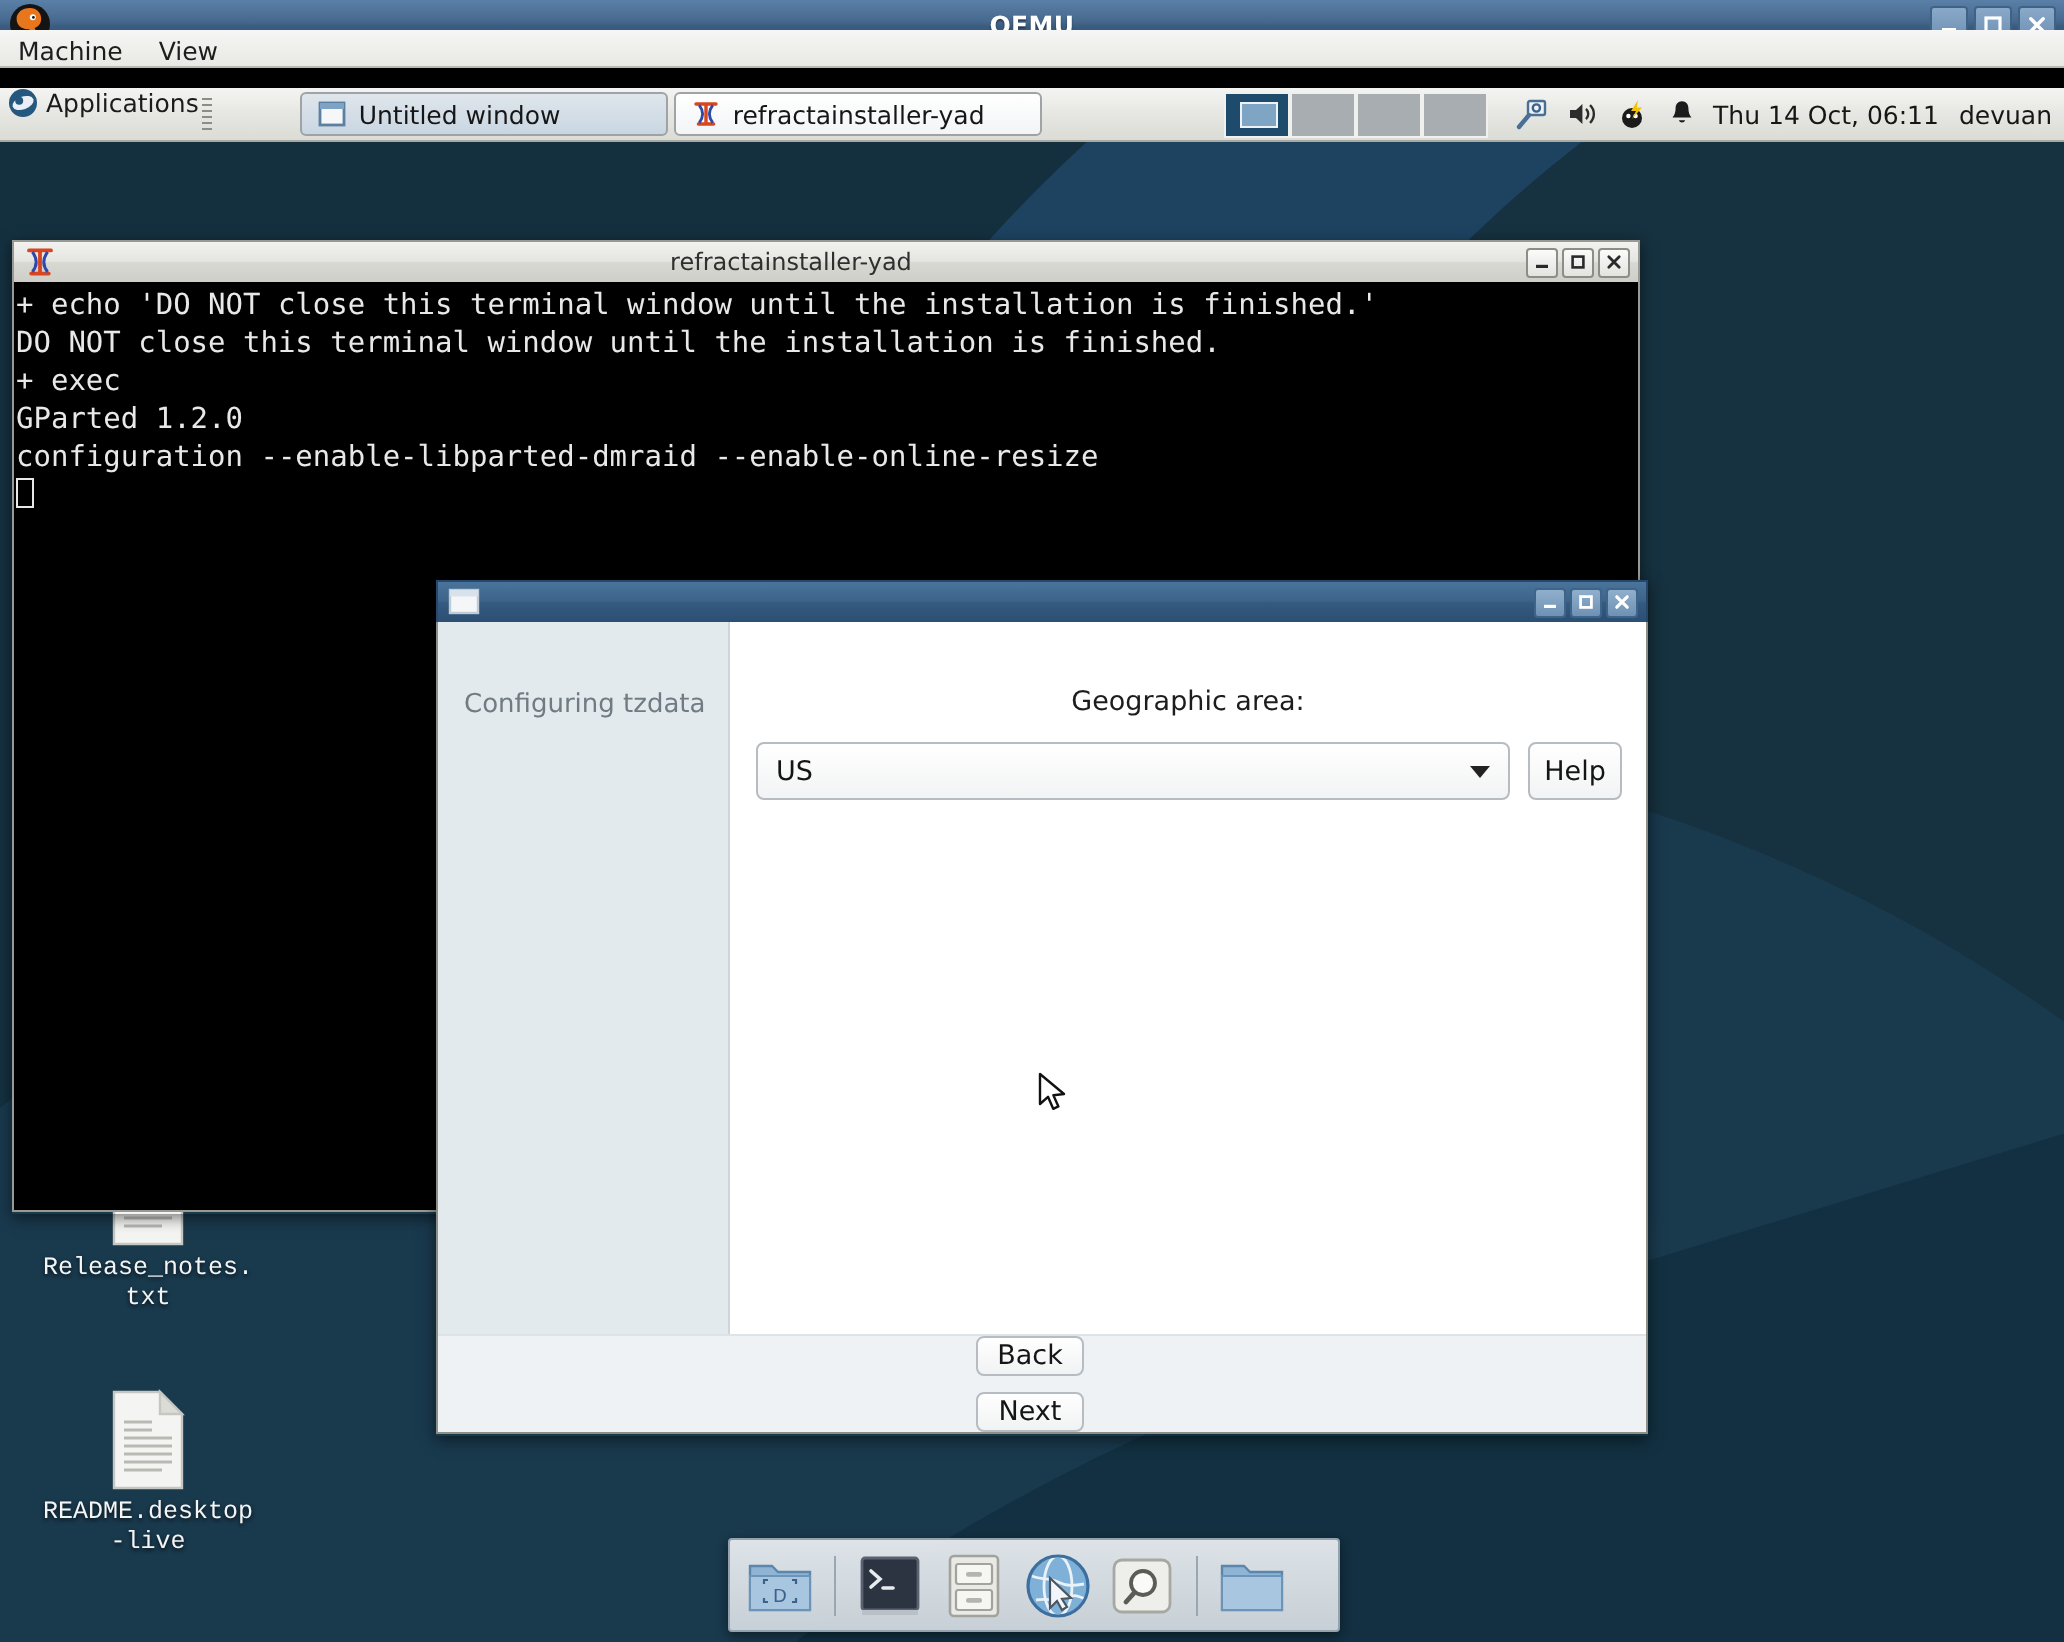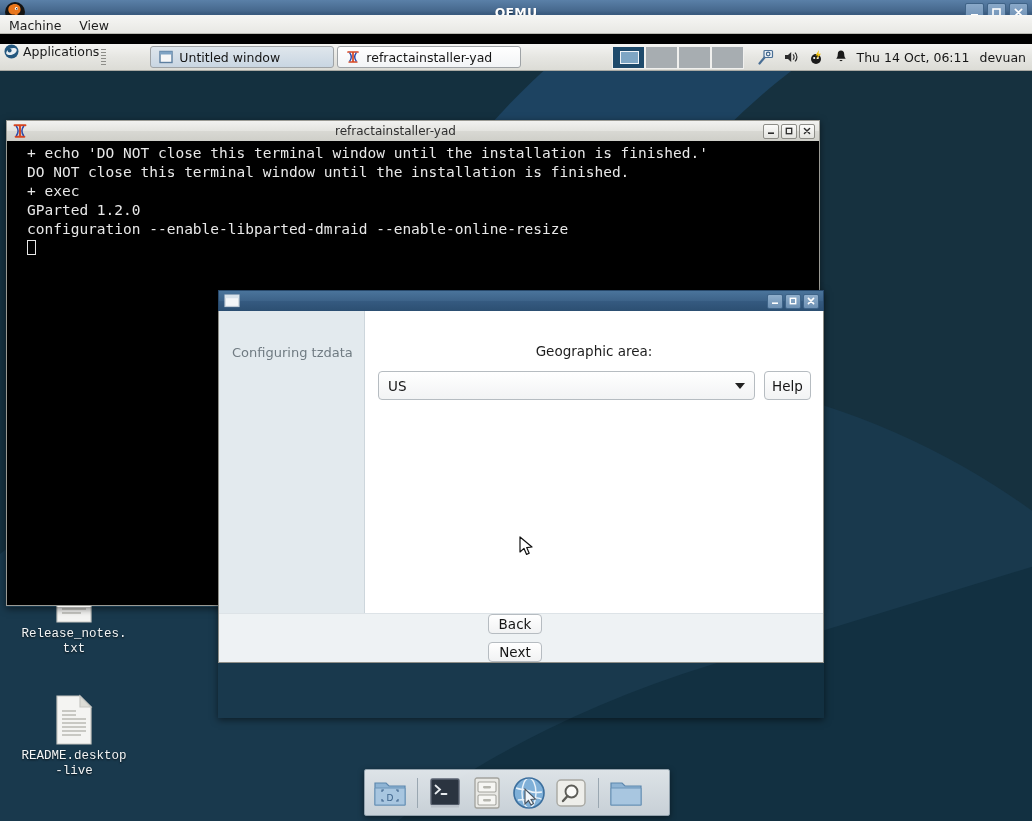--- a/index.html
+++ b/index.html
@@ -148,35 +148,35 @@
   .win-tb.focused .wbtn{
     border:1px solid #3e6489;
     background:linear-gradient(to bottom,#90afcc,#6e91b4);
   }
 
   
   #term{left:6px;top:76px;width:814px;height:487px;}
   #term .term-body{
     height:465px;background:#000;box-sizing:border-box;
     border:1px solid #9a9a94;border-top:none;
-    padding:3px 2px 2px 20px;
+    padding:3px 2px 2px 1px;
     font-family:"DejaVu Sans Mono","Liberation Mono",monospace;
     font-size:14.5px;line-height:19px;color:#e8e8e8;
     overflow:hidden;
   }
   .term-line{white-space:pre;}
   .term-cursor{
     display:inline-block;width:9px;height:15px;
     border:1px solid #e8e8e8;box-sizing:border-box;vertical-align:-2px;
   }
 
   
   #dlg{left:218px;top:246px;width:606px;height:428px;}
   #dlg .dlg-body{
-    height:352px;box-sizing:border-box;
+    height:406px;box-sizing:border-box;
     border:1px solid #8e8e88;border-top:none;
     background:#1d4ed8;display:flex;flex-direction:column;
   }
   .dlg-main{flex:1;display:flex;min-height:0;}
   .dlg-side{
     width:146px;background:#e3eaee;border-right:1px solid #cdd6dc;
     box-sizing:border-box;padding:34px 0 0 13px;
     font-size:13px;color:#707b82;
   }
   .dlg-content{flex:1;position:relative;background:#fff;}

